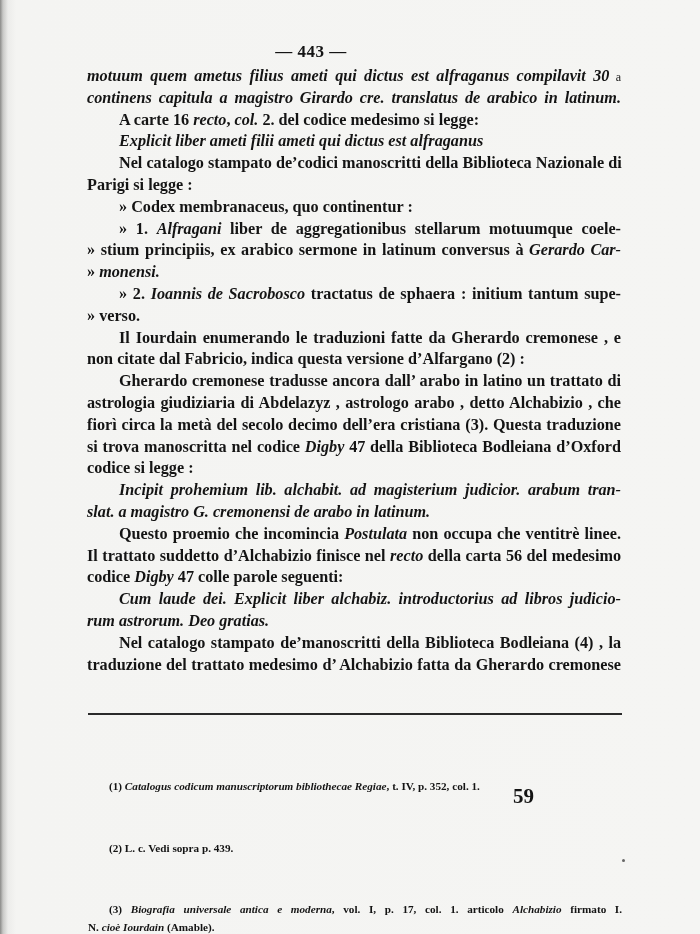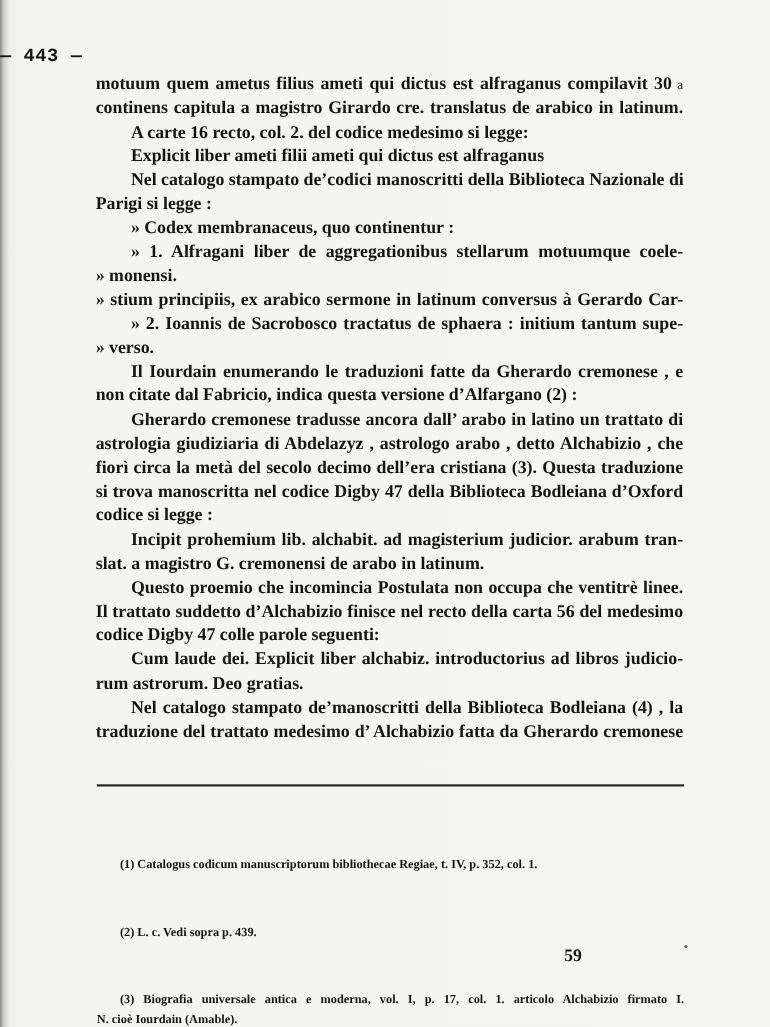--- a/index.html
+++ b/index.html
@@ -8,64 +8,64 @@
       background: #f4f4f2;
       font-family: "Liberation Serif", "DejaVu Serif", serif;
       color: #141414;
       position: relative;
     }
     .page {
       position: absolute; left: 0; top: 0; width: 700px; height: 934px;
       background: linear-gradient(to right, #8a8a88 0px, #c9c9c7 3px, #ececea 8px, #f4f4f2 16px, #f5f5f3 100%);
     }
     .header {
-      position: absolute; top: 42px; left: 0; width: 622px; 
-      font-size: 17px; letter-spacing: 0.5px; font-weight: bold; font-family: Liberation Mono, monospace;
+      position: absolute; top: 42px; left: 0; width: 622px; text-align: center;
+      font-size: 17px; letter-spacing: 0.5px; font-weight: bold;
     }
     .body-text {
       position: absolute; left: 87px; top: 66px; width: 534px;
       font-size: 16.2px; line-height: 21.8px; font-weight: bold;
     }
     .line { white-space: nowrap; text-align: justify; text-align-last: justify; display: block; height: 21.8px; }
     .line.last { text-align-last: left; }
     .indent { padding-left: 32px; }
-    .it { }
+    .it { font-style: italic; }
     .quote-mark { font-size: 12px; font-weight: normal; }
     .rule {
       position: absolute; left: 88px; top: 713px; width: 534px; height: 0;
       border-top: 2px solid #2a2a2a;
     }
     .notes {
       position: absolute; left: 88px; top: 734px; width: 534px;
       font-size: 11.2px; line-height: 17.6px; font-weight: bold;
     }
     .notes .line { height: 17.6px; }
     .notes .indent { padding-left: 21px; margin-top: 44px; }
     .folio {
-      position: absolute; left: 513px; top: 861px; font-size: 16px; font-weight: bold;
+      position: absolute; left: 513px; top: 784px; font-size: 21px; font-weight: bold;
     }
     .speck { position: absolute; left: 622px; top: 859px; width: 3px; height: 3px; border-radius: 50%; background: #666; }
   </style>
 </head>
 <body>
 
 <div class="page">
   <div class="header">— 443 —</div>
 
   <div class="body-text" id="body-text">
       <span class="line"><span class="it">motuum quem ametus filius ameti qui dictus est alfraganus compilavit 30</span><span class="quote-mark"> a</span></span>
       <span class="line"><span class="it">continens capitula a magistro Girardo cre. translatus de arabico in latinum.</span></span>
       <span class="line indent last"><span>A carte 16 </span><span class="it">recto</span><span>, </span><span class="it">col.</span><span> 2. del codice medesimo si legge:</span></span>
       <span class="line indent last"><span class="it">Explicit liber ameti filii ameti qui dictus est alfraganus</span></span>
       <span class="line indent"><span>Nel catalogo stampato de’codici manoscritti della Biblioteca Nazionale di</span></span>
       <span class="line last"><span>Parigi si legge :</span></span>
       <span class="line indent last"><span>» Codex membranaceus, quo continentur :</span></span>
       <span class="line indent"><span>» 1. </span><span class="it">Alfragani</span><span> liber de aggregationibus stellarum motuumque coele-</span></span>
+      <span class="line"><span>» stium principiis, ex arabico sermone in latinum conversus à </span><span class="it">Gerardo Car-</span></span>
       <span class="line last"><span>» </span><span class="it">monensi.</span></span>
-      <span class="line"><span>» stium principiis, ex arabico sermone in latinum conversus à </span><span class="it">Gerardo Car-</span></span>
       <span class="line indent"><span>» 2. </span><span class="it">Ioannis de Sacrobosco</span><span> tractatus de sphaera : initium tantum supe-</span></span>
       <span class="line last"><span>» verso.</span></span>
       <span class="line indent"><span>Il Iourdain enumerando le traduzioni fatte da Gherardo cremonese , e</span></span>
       <span class="line last"><span>non citate dal Fabricio, indica questa versione d’Alfargano (2) :</span></span>
       <span class="line indent"><span>Gherardo cremonese tradusse ancora dall’ arabo in latino un trattato di</span></span>
       <span class="line"><span>astrologia giudiziaria di Abdelazyz , astrologo arabo , detto Alchabizio , che</span></span>
       <span class="line"><span>fiorì circa la metà del secolo decimo dell’era cristiana (3). Questa traduzione</span></span>
       <span class="line"><span>si trova manoscritta nel codice </span><span class="it">Digby</span><span> 47 della Biblioteca Bodleiana d’Oxford</span></span>
       <span class="line last"><span>codice si legge :</span></span>
       <span class="line indent"><span class="it">Incipit prohemium lib. alchabit. ad magisterium judicior. arabum tran-</span></span>

